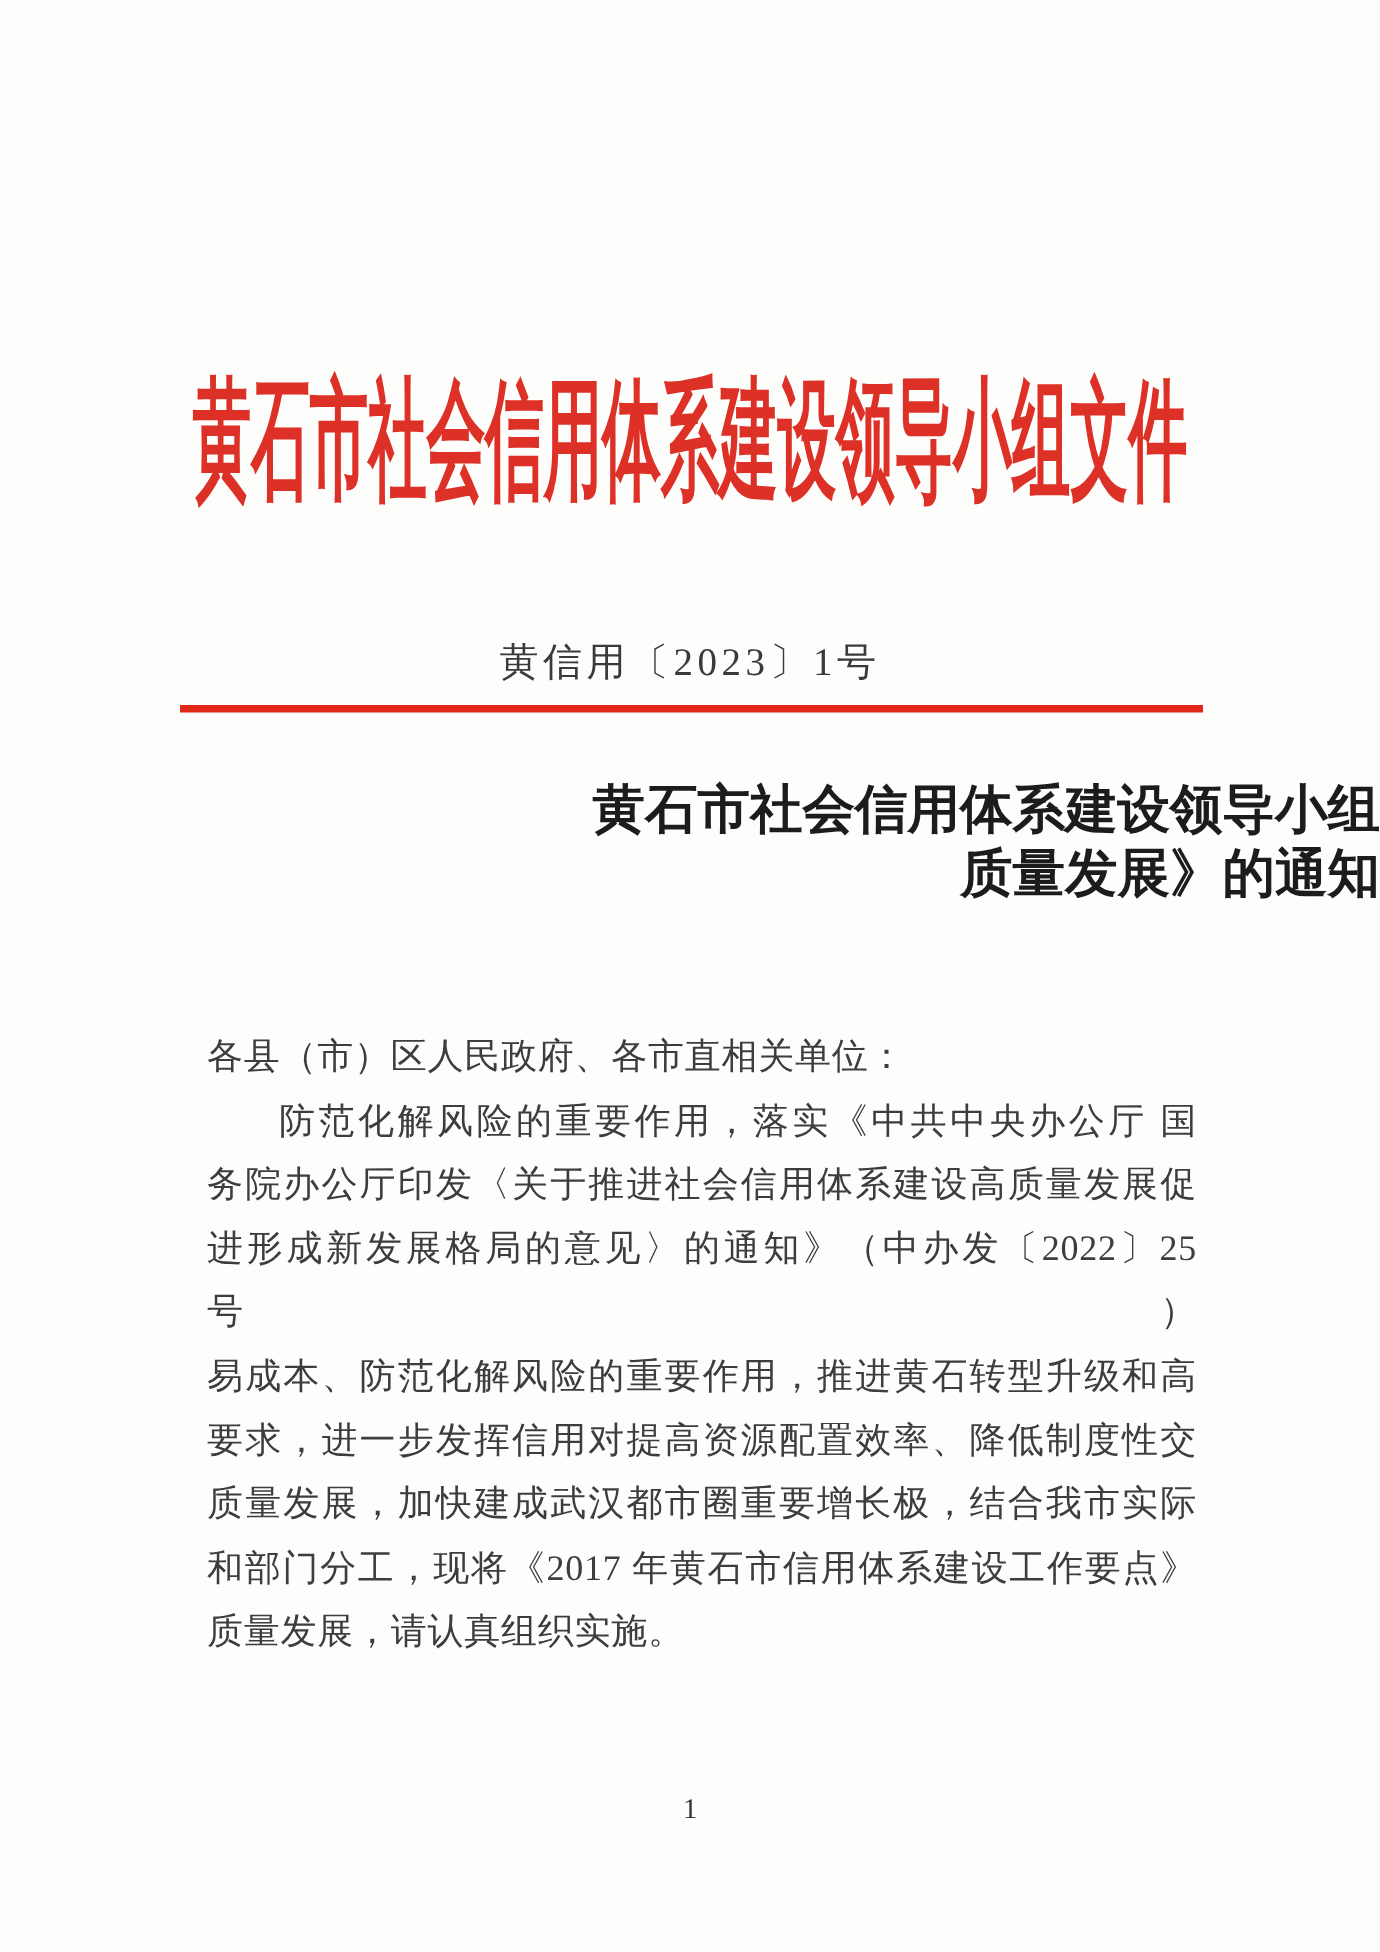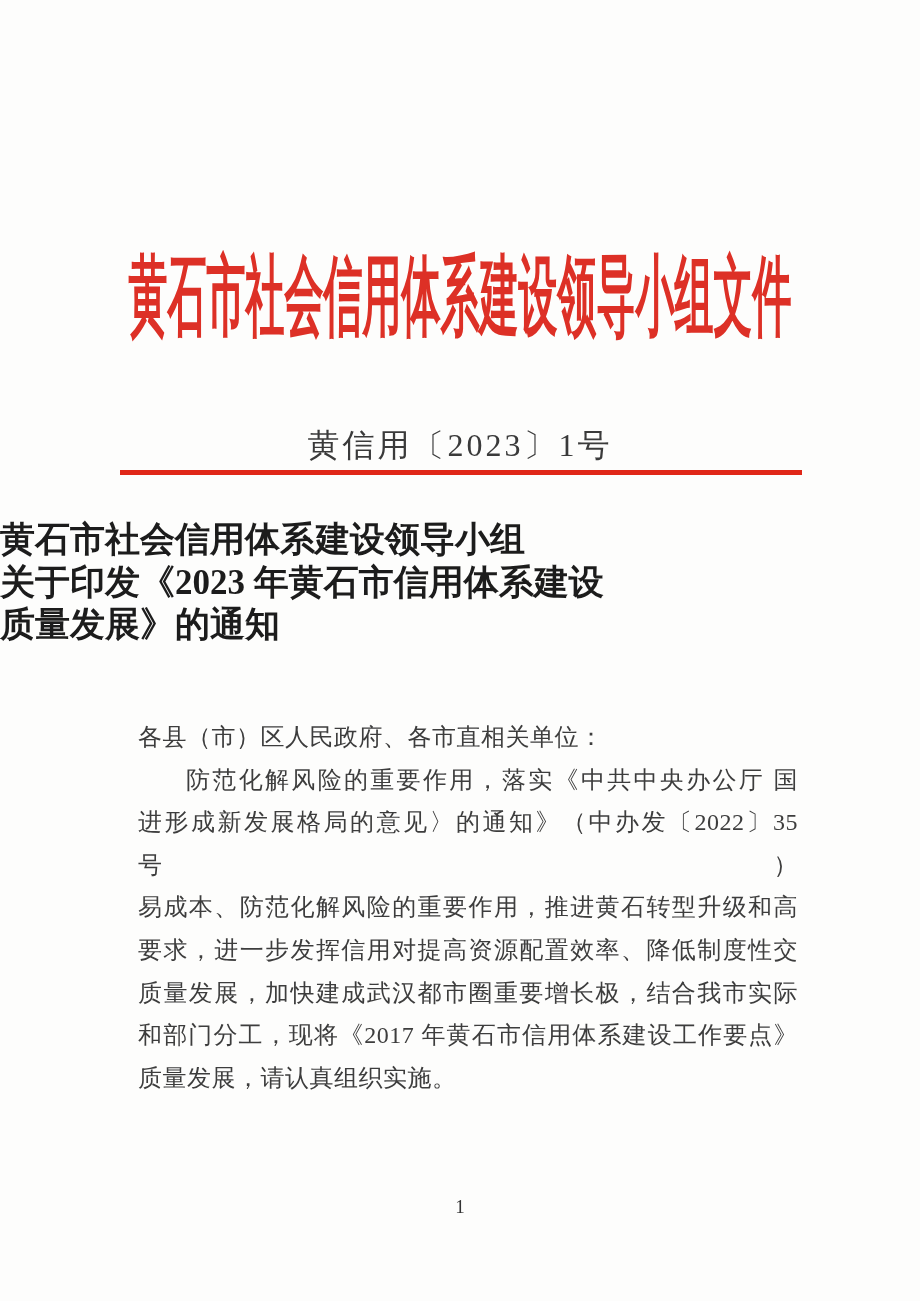--- a/index.html
+++ b/index.html
@@ -33,48 +33,48 @@
     transform: scaleY(2.25);
     transform-origin: center top;
     white-space: nowrap;
   }
   .doc-number {
     position: absolute;
     top: 424px;
     left: 0;
     width: 100%;
     text-align: center;
-    font-size: 32px;
+    font-size: 26px;
     letter-spacing: 3px;
     color: #3a3a3a;
     white-space: nowrap;
   }
   .red-line {
     position: absolute;
     top: 470px;
     left: 120px;
     width: 682px;
     height: 5px;
     background: var(--divider-red);
   }
   .doc-title {
     position: absolute;
     top: 519px;
     left: 0;
     width: 100%;
-    text-align: left;
+    text-align: right;
     font-weight: bold;
     font-size: 35px;
     line-height: 42.5px;
     color: var(--title-black);
   }
   .doc-title div { white-space: nowrap; }
   .body {
     position: absolute;
-    top: 716px;
+    top: 684px;
     left: 138px;
     width: 660px;
     font-size: 24px;
     line-height: 42.6px;
     color: var(--body-text);
     letter-spacing: 0.5px;
   }
   .body-line { width: 100%; }
   .body-line.justify {
     text-align: justify;
@@ -97,29 +97,29 @@
 <div class="page">
 
   <div class="red-header">黄石市社会信用体系建设领导小组文件</div>
 
   <div class="doc-number">黄信用〔2023〕1号</div>
 
   <div class="red-line"></div>
 
   <div class="doc-title" id="title-lines">
       <div>黄石市社会信用体系建设领导小组</div>
-      <div>关于印发《2023 年黄石市信用体系建设</div>
       <div>质量发展》的通知</div>
     </div>
 
   <div class="body">
     <div class="body-line">各县（市）区人民政府、各市直相关单位：</div>
     <div id="body-lines">
         <div class="body-line justify indent">防范化解风险的重要作用，落实《中共中央办公厅 国</div>
-        <div class="body-line justify">进形成新发展格局的意见〉的通知》（中办发〔2022〕35 号）</div>
+        <div class="body-line justify">务院办公厅印发〈关于推进社会信用体系建设高质量发展促</div>
+        <div class="body-line justify">进形成新发展格局的意见〉的通知》（中办发〔2022〕25 号）</div>
         <div class="body-line justify">易成本、防范化解风险的重要作用，推进黄石转型升级和高</div>
         <div class="body-line justify">要求，进一步发挥信用对提高资源配置效率、降低制度性交</div>
         <div class="body-line justify">质量发展，加快建成武汉都市圈重要增长极，结合我市实际</div>
         <div class="body-line justify">和部门分工，现将《2017 年黄石市信用体系建设工作要点》</div>
         <div class="body-line">质量发展，请认真组织实施。</div>
       </div>
   </div>
 
   <div class="page-number">1</div>
 

